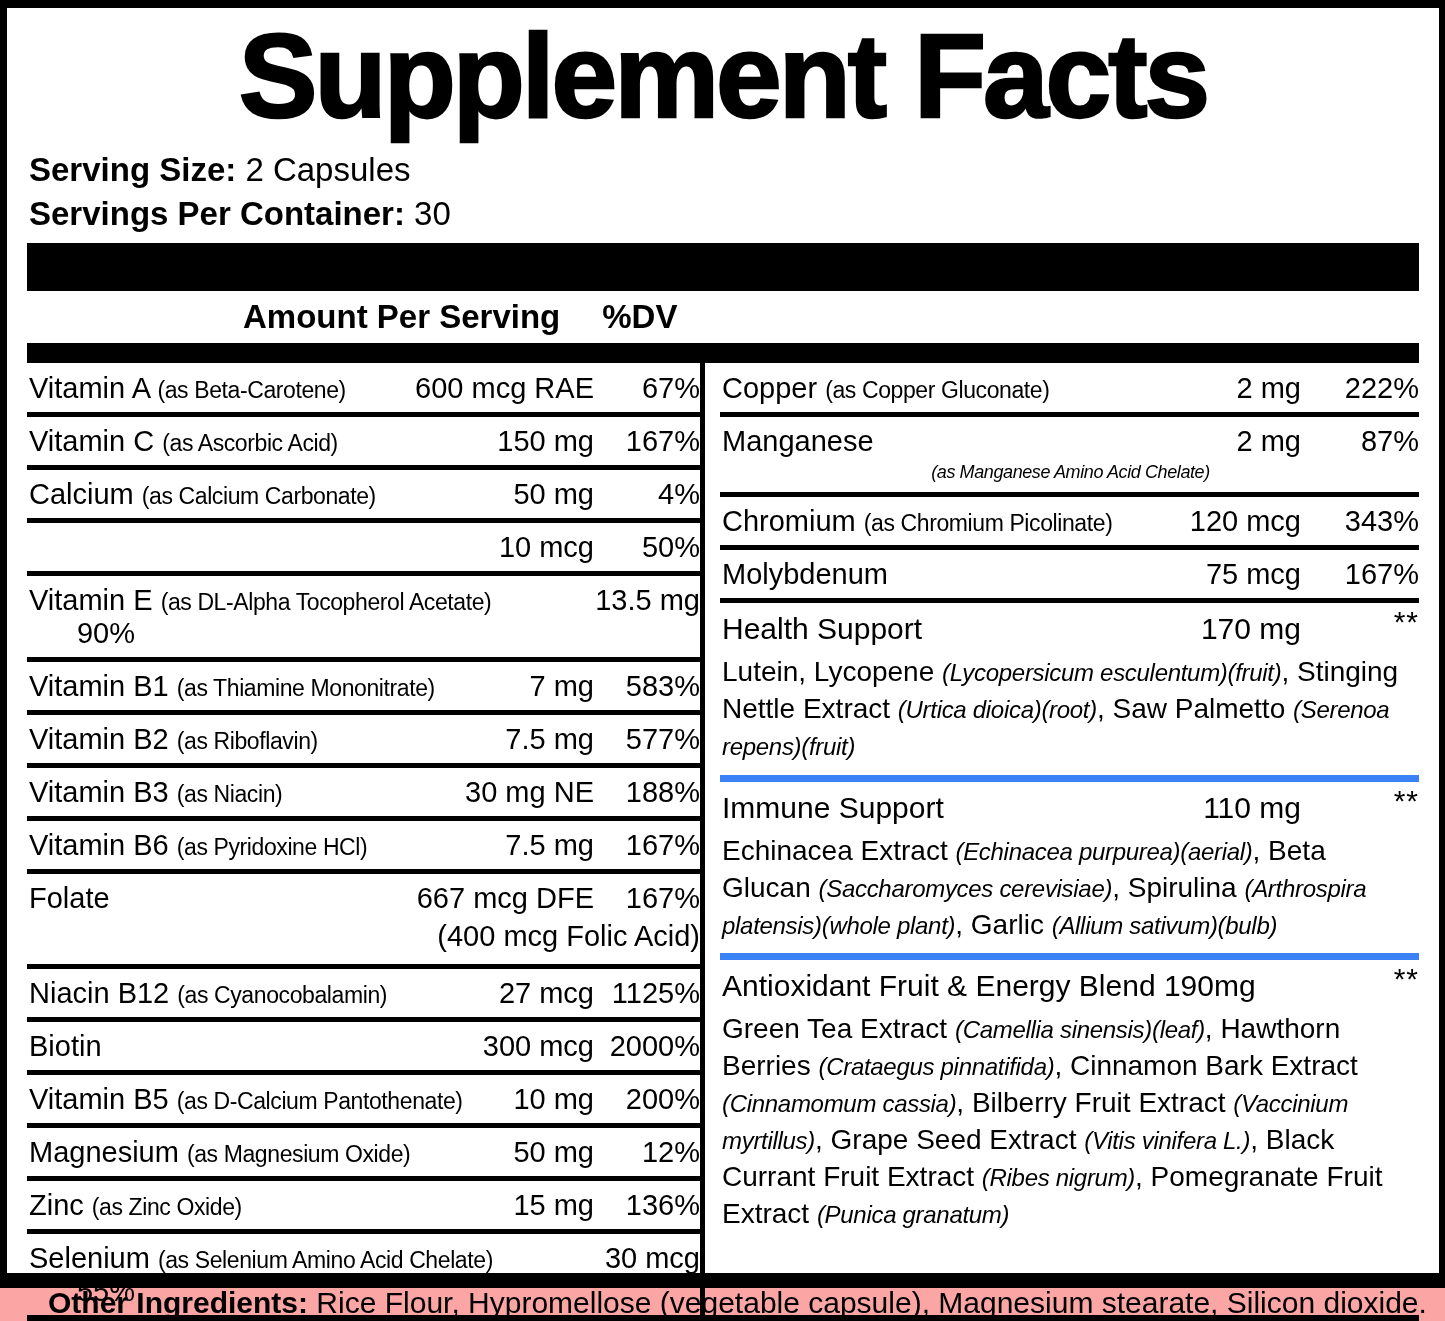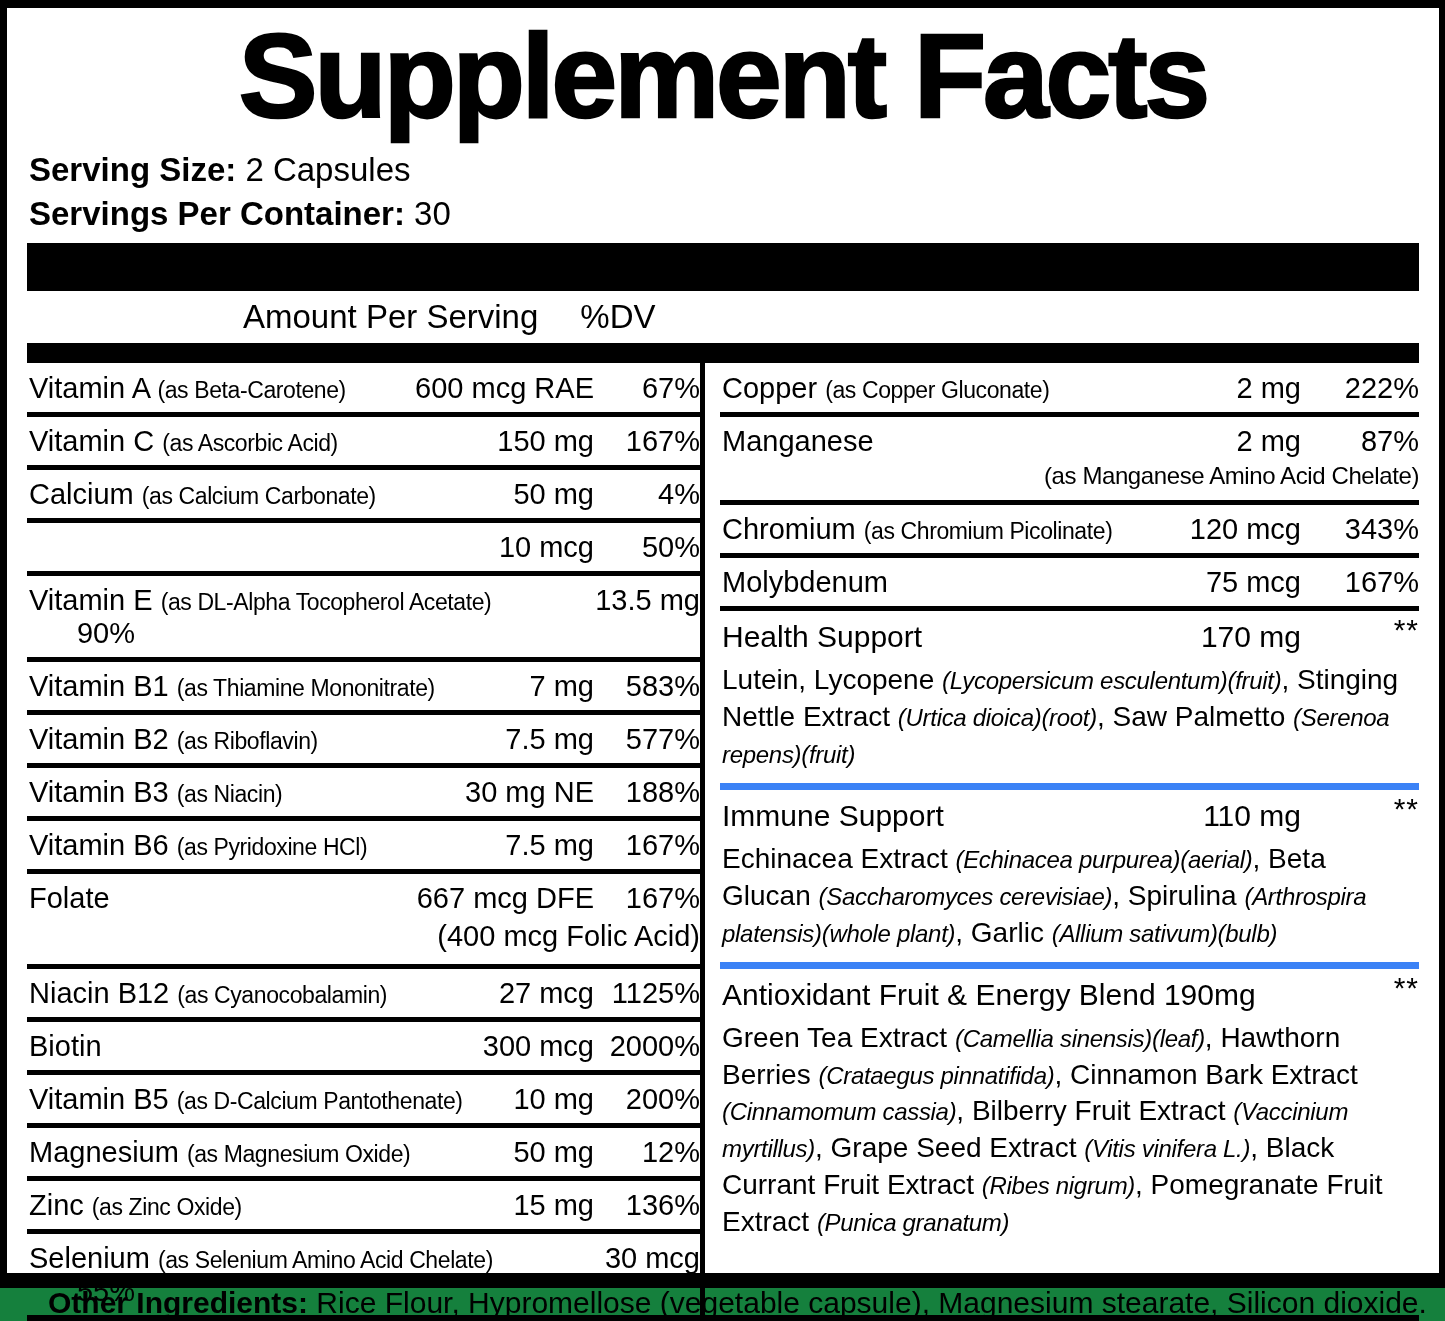--- a/index.html
+++ b/index.html
@@ -1,19 +1,19 @@
 <!DOCTYPE html>
 <html><head>
 <meta charset="utf-8">
 <style>
   * { margin:0; padding:0; box-sizing:border-box; }
   html,body { background:#ffffff; }
   body { font-family:"Liberation Sans","DejaVu Sans",sans-serif; color:#000; }
 
-  .page { position:relative; width:1445px; height:1321px; background:#15803d; overflow:hidden; }
+  .page { position:relative; width:1445px; height:1321px; background:#fca5a5; overflow:hidden; }
 
   .label {
     position:absolute; top:0; left:0; width:1445px; height:1288px;
     border-style:solid; border-color:#000;
     border-width:8px 6px 15px 7px;
     background:#fff;
     display:flex; flex-direction:column;
     padding:0 20px;
   }
 
@@ -22,39 +22,39 @@
     letter-spacing:-3px; margin:8px 0 2px 0;
     -webkit-text-stroke:2.5px #000;
   }
 
   .serving-block { margin:10px 0 8px 2px; font-size:33px; line-height:1.32; }
   .serving-block b { font-weight:bold; }
 
   .bar-thick { height:48px; background:#000; flex:none; }
   .bar-thin  { height:20px; background:#000; flex:none; }
 
-  .col-header { display:flex; align-items:baseline; font-weight:normal; font-size:33px; padding:7px 0 7px 216px; }
+  .col-header { display:flex; align-items:baseline; font-weight:bold; font-size:33px; padding:7px 0 7px 216px; }
   .col-header .dv-h { margin-left:42px; }
 
   .table { flex:1; display:flex; align-items:stretch; }
   .col { padding-top:1px; }
   .col-left  { width:673px; }
   .col-right { flex:1; border-left:5px solid #000; padding-left:15px; }
 
   .row { display:flex; align-items:baseline; flex-wrap:wrap; border-bottom:5px solid #000; padding:8px 0 7px 2px; }
   .col .row:last-child { border-bottom:none; }
   .nm { font-size:29px; white-space:nowrap; }
   .src { font-size:23px; letter-spacing:-0.4px; }
   .amt { margin-left:auto; font-size:29px; white-space:nowrap; padding-left:8px; }
   .dv  { text-align:right; font-size:29px; white-space:nowrap; }
   .col-left  .dv { width:106px; }
   .col-right .dv { width:118px; }
   .l2 { flex-basis:100%; line-height:1.35; padding-top:2px; }
   .l2-right { text-align:right; font-size:29px; }
-  .l2-left  { text-align:right; font-size:24px; letter-spacing:-0.4px; }
+  .l2-left  { text-align:center; font-size:18px; letter-spacing:-0.4px;font-style:italic; }
 
   .blend { border-bottom:7px solid #3b82f6; padding:9px 0 10px 2px; }
   .col .blend:last-child { border-bottom:none; }
   .blend-head { display:flex; align-items:baseline; }
   .blend-title { font-size:30px; }
   .blend-amt { margin-left:auto; font-size:30px; white-space:nowrap; }
   .blend-dv { width:118px; text-align:right; font-size:30px; position:relative; top:-7px; letter-spacing:1px; }
   .blend-desc { margin-top:8px; font-size:28px; line-height:1.32; }
   .lat { font-style:italic; font-size:24px; letter-spacing:-0.3px; }
 

